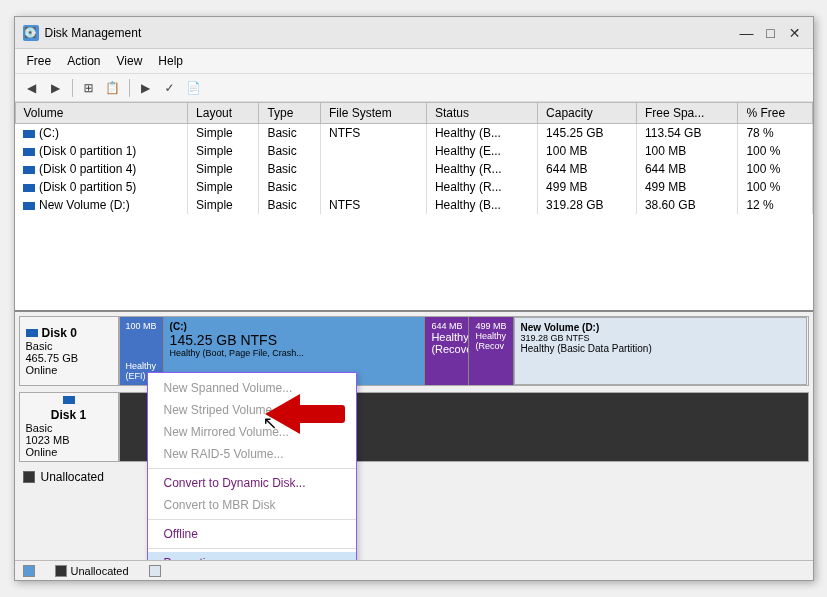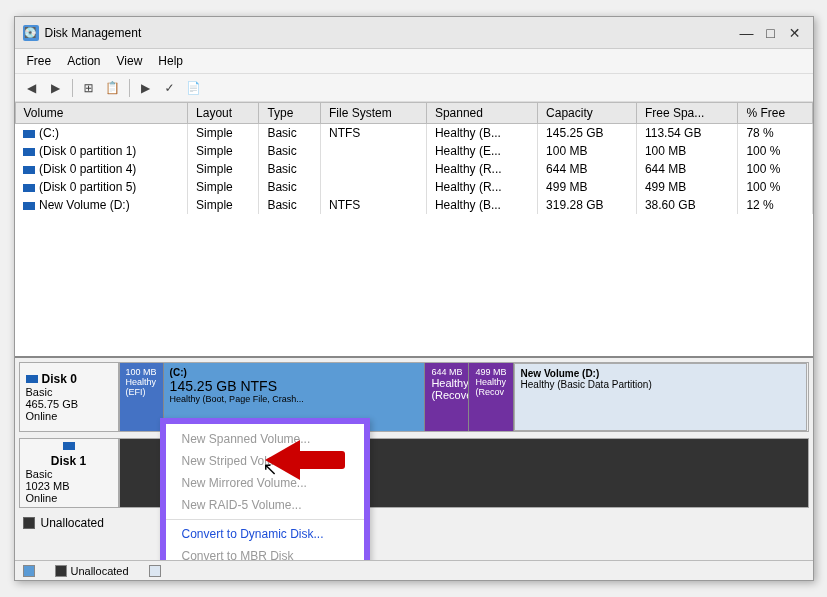--- a/index.html
+++ b/index.html
@@ -105,21 +105,21 @@
       margin: 0 3px;
     }
     .main-content {
       flex: 1;
       display: flex;
       flex-direction: column;
       overflow: hidden;
     }
     
     .volume-table-container {
-      height: 256px;
+      height: 210px;
       border-bottom: 2px solid #888;
       overflow-y: auto;
       background: white;
     }
     .volume-table {
       width: 100%;
       border-collapse: collapse;
       font-size: 12px;
     }
     .volume-table thead tr {
@@ -206,34 +206,34 @@
       gap: 4px;
     }
     .legend-box {
       width: 12px;
       height: 12px;
       border: 1px solid #888;
     }
     
     .context-menu {
       position: absolute;
-      left: 145px;
+      left: 132px;
       top: 60px;
       background: white;
-      border: 6px solid #8b5cf6;
+      border: 1px solid #8b5cf6;
       box-shadow: 2px 2px 6px rgba(0,0,0,0.2);
       z-index: 100;
       min-width: 210px;
       padding: 4px 0;
       font-size: 12px;
     }
     .ctx-item {
       padding: 4px 16px;
       cursor: pointer;
-      color: #1d4ed8;
+      color: #701a75;
     }
     .ctx-item.disabled { color: #999; cursor: default; }
     .ctx-item.highlighted { background: #d0e4f7; }
     .ctx-sep { height: 1px; background: #ddd; margin: 3px 0; }
     
     .arrow-indicator {
       position: absolute;
       left: 250px;
       top: 82px;
       z-index: 200;
@@ -304,21 +304,21 @@
   <div class="main-content">
 
     <div class="volume-table-container">
       <table class="volume-table">
         <thead>
           <tr>
             <th>Volume</th>
             <th>Layout</th>
             <th>Type</th>
             <th>File System</th>
-            <th>Spanned</th>
+            <th>Status</th>
             <th>Capacity</th>
             <th>Free Spa...</th>
             <th>% Free</th>
           </tr>
         </thead>
         <tbody id="volume-tbody">
         <tr>
               <td><span class="row-icon"></span>(C:)</td>
               <td>Simple</td>
               <td>Basic</td>
@@ -380,37 +380,38 @@
             <div style="width:12px;height:8px;background:#1a5fb4;"></div>
             <span class="disk-name">Disk 0</span>
           </div>
           <div>Basic</div>
           <div>465.75 GB</div>
           <div>Online</div>
         </div>
         <div class="disk-partitions">
           <div class="partition efi" style="flex:1;">
             <span style="font-size:9px;">100 MB</span>
-            <span style="font-size:9px;">Healthy (EFI)</span>
+            <span style="font-size:9px;margin-top:30px;">Healthy (EFI)</span>
           </div>
           <div class="partition" style="flex:8;background:#5b9bd5;">
             <span style="font-size:10px;font-weight:bold;">(C:)</span>
             <span style="font-size:14px;">145.25 GB NTFS</span>
             <span style="font-size:9px;">Healthy (Boot, Page File, Crash...</span>
           </div>
           <div class="partition recovery" style="flex:1;">
             <span style="font-size:9px;">644 MB</span>
             <span style="font-size:11px;">Healthy (Recove</span>
           </div>
           <div class="partition recovery" style="flex:1;">
             <span style="font-size:9px;">499 MB</span>
             <span style="font-size:9px;">Healthy (Recov</span>
           </div>
           <div class="partition" style="flex:9;background:#dce6f1;border:1px solid #aaa;">
             <span style="font-size:10px;font-weight:bold;">New Volume (D:)</span>
+            <span style="font-size:9px;">319.28 GB NTFS</span>
             <span style="font-size:10px;">Healthy (Basic Data Partition)</span>
           </div>
         </div>
       </div>
 
       <div class="disk-row">
         <div class="disk-label">
           <div style="display:flex;align-items:center;gap:4px;flex-direction:column;">
             <div style="width:12px;height:8px;background:#1a5fb4;"></div>
             <span class="disk-name">Disk 1</span>

